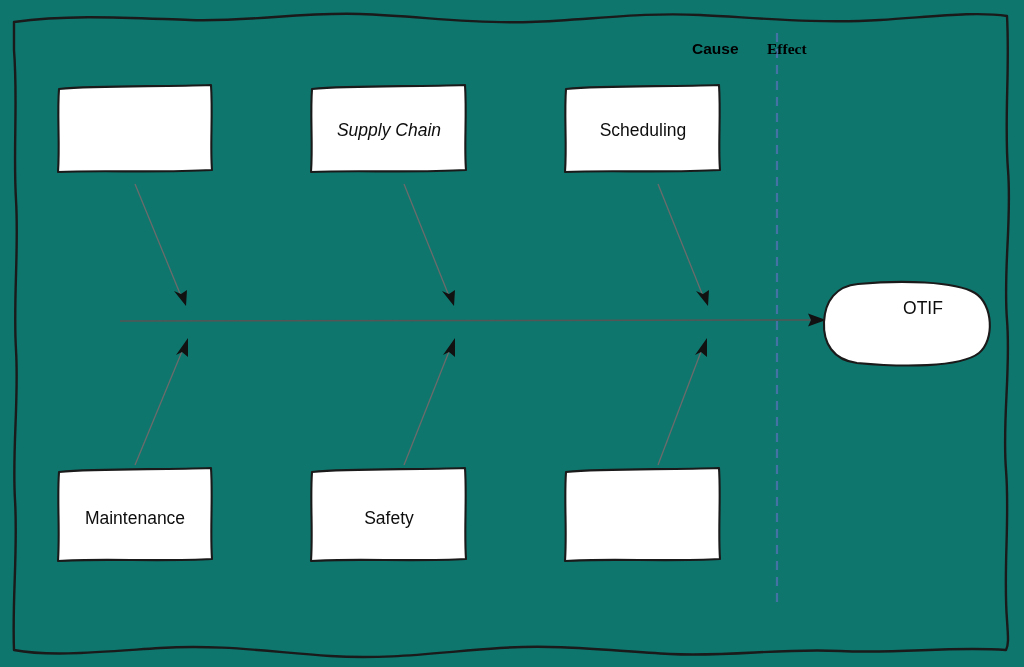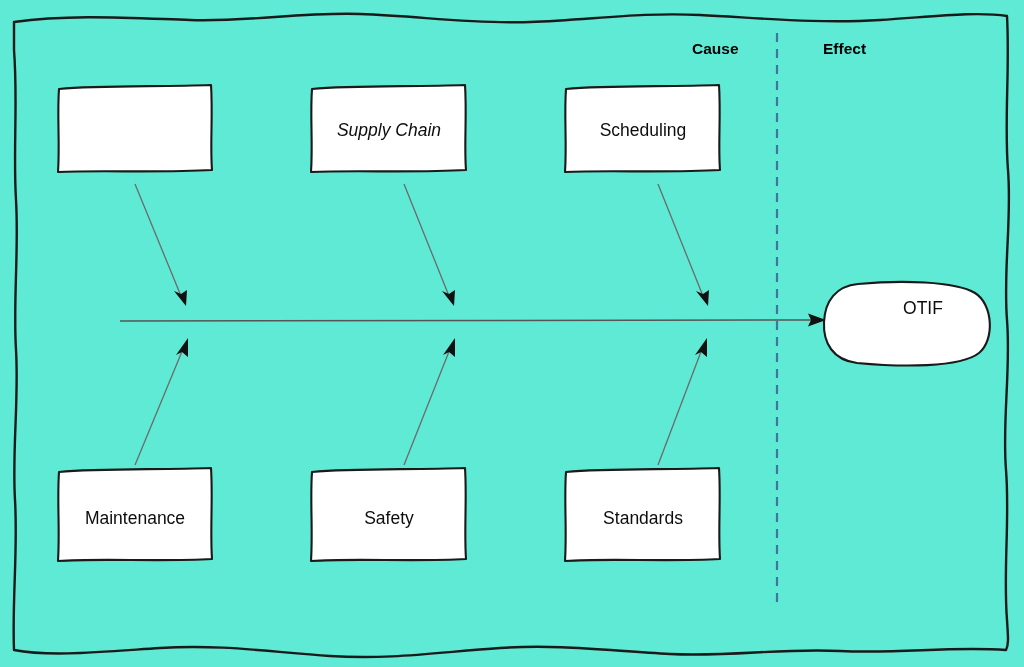--- a/index.html
+++ b/index.html
@@ -8,21 +8,21 @@
     background: #ffffff;
   }
   body {
     font-family: "Liberation Sans", sans-serif;
     -webkit-font-smoothing: antialiased;
   }
   #canvas {
     position: relative;
     width: 1024px;
     height: 667px;
-    background: #5eead4;
+    background: #0f766e;
     overflow: hidden;
   }
   #diagram-svg {
     position: absolute;
     left: 0;
     top: 0;
     width: 1024px;
     height: 667px;
   }
   .sketch-stroke {
@@ -164,24 +164,23 @@
     <polygon class="arrow-head" points="188,338 188,357 182,352 176,355"></polygon>
 
     <line class="bone-line" x1="404" y1="465" x2="450" y2="349"></line>
     <polygon class="arrow-head" points="455,338 455,357 449,352 443,355"></polygon>
 
     <line class="bone-line" x1="658" y1="465" x2="702" y2="349"></line>
     <polygon class="arrow-head" points="707,338 707,357 701,352 695,355"></polygon>
   </svg>
 
   <div class="section-label" style="left:692px; top:40px;">Cause</div>
-  <div class="section-label" style="left:823px; top:40px;">Effect</div>
+  <div class="section-label" style="left:767px; top:40px;font-family:Liberation Serif, serif;">Effect</div>
 
   <div class="node-label" style="left:289px; top:119px; width:200px;font-style:italic;">Supply Chain</div>
   <div class="node-label" style="left:543px; top:119px; width:200px;">Scheduling</div>
 
   <div class="node-label" style="left:35px; top:507px; width:200px;">Maintenance</div>
   <div class="node-label" style="left:289px; top:507px; width:200px;">Safety</div>
-  <div class="node-label" style="left:543px; top:507px; width:200px;">Standards</div>
 
   <div class="node-label" style="left:827px; top:297px; width:160px;margin-left:16px;">OTIF</div>
 
 </div>
 
 </body></html>

